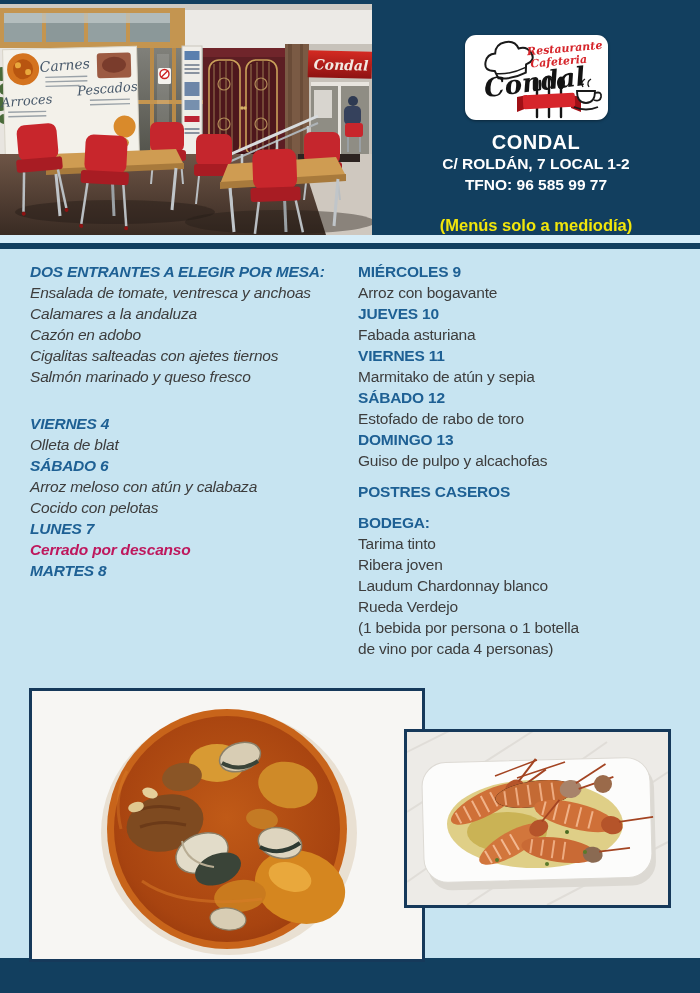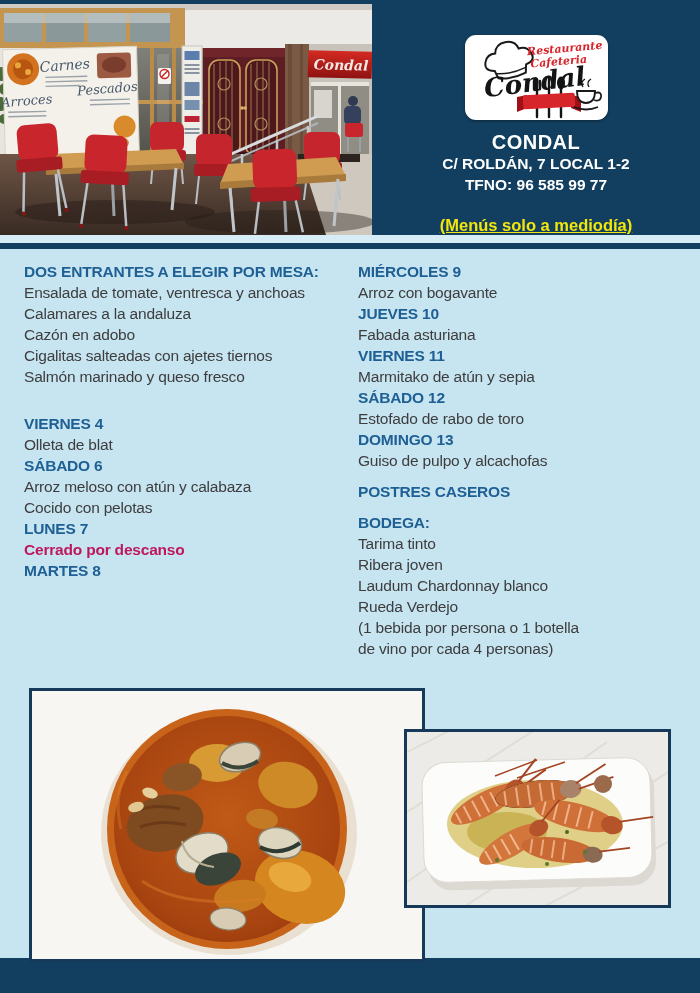--- a/index.html
+++ b/index.html
@@ -7,27 +7,27 @@
         font-family:"Liberation Sans",sans-serif;}
   
   .header{position:absolute;left:0;top:0;width:700px;height:235px;background:#123f5f;}
   .photo{position:absolute;left:0;top:4px;width:372px;height:231px;overflow:hidden;}
   .panel{position:absolute;left:372px;top:0;width:328px;height:235px;display:flex;
          flex-direction:column;align-items:center;}
   .logo-card{margin-top:35px;width:143px;height:85px;background:#ffffff;border-radius:11px;
              box-shadow:0 1px 3px rgba(0,0,0,.4);}
   .h-name{margin-top:11px;color:#ffffff;font-size:20px;line-height:22px;font-weight:bold;letter-spacing:.5px;}
   .h-addr,.h-phone{color:#ffffff;font-size:15.5px;line-height:21px;font-weight:bold;}
-  .h-note{margin-top:20px;color:#f2e60b;font-size:16.5px;line-height:20px;font-weight:bold;text-decoration:underline;}
+  .h-note{margin-top:20px;color:#f2e60b;font-size:16.5px;line-height:20px;font-weight:bold;}
   
   .sep-light{position:absolute;left:0;top:235px;width:700px;height:8px;background:#d6edf8;}
   .sep{position:absolute;left:0;top:243px;width:700px;height:6px;background:#123f5f;}
   
   .col{position:absolute;top:261px;}
-  .col-left{left:24px;}
+  .col-left{left:30px;font-style:italic;}
   .col-right{left:358px;}
   .l-h{color:#1e6094;font-weight:bold;}
   .l-i{color:#3d3d3d;}
   .l-b{color:#be185d;font-weight:bold;}
   .col div{font-size:15.5px;line-height:21px;height:21px;white-space:nowrap;letter-spacing:-0.2px;}
   .col div.l-gap{height:26px;}
   .col div.l-gapsm{height:10px;}
   
   .stew{position:absolute;left:29px;top:688px;width:390px;height:268px;border:3px solid #16395a;
         background:#f7f6f3;z-index:1;}

